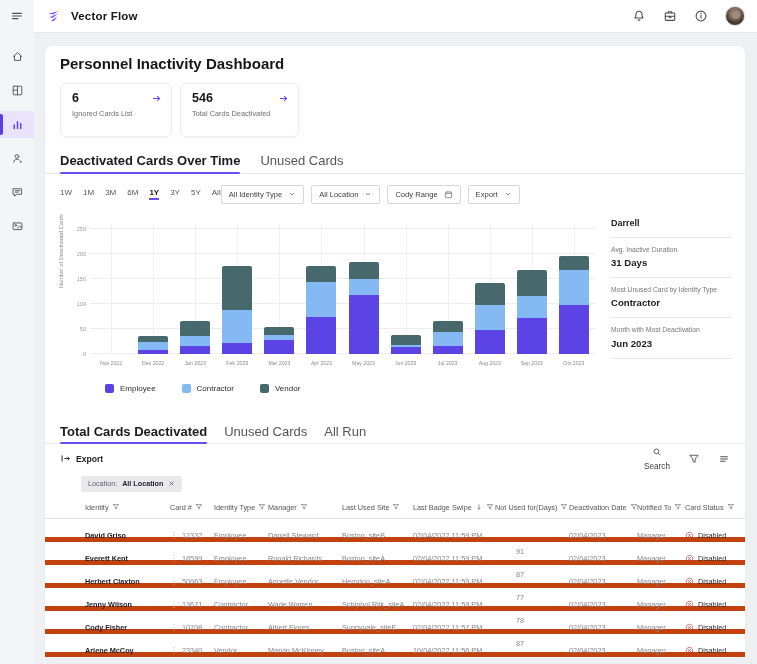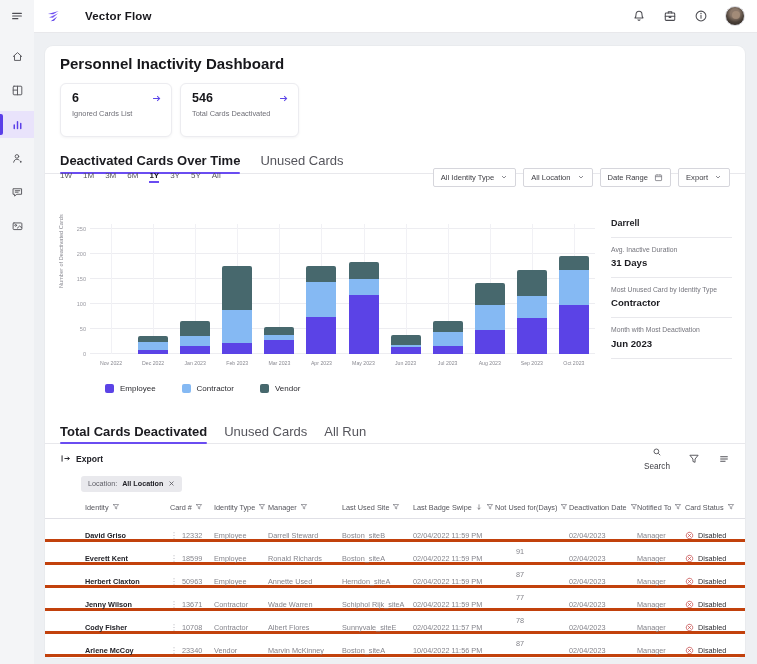--- a/index.html
+++ b/index.html
@@ -13,21 +13,21 @@
   }
   svg { display:block; }
 
   
   .topbar {
     position:absolute; left:34px; top:0; right:0; height:33px;
     background:#fff; border-bottom:1px solid #e8e8eb;
     display:flex; align-items:center; justify-content:space-between;
     padding:0 12px 0 12px; z-index:3;
   }
-  .brand { display:flex; align-items:center; gap:24px; }
+  .brand { display:flex; align-items:center; gap:10px; }
   .brand-name { font-size:11.5px; font-weight:bold; color:#17171c; letter-spacing:.2px; }
   .topbar-right { display:flex; align-items:center; gap:17px; }
   .tb-icon { color:#4c4c52; cursor:pointer; }
   .avatar {
     width:20px; height:20px; border-radius:50%;
     background:radial-gradient(circle at 50% 35%, #8b786a 0 30%, #4a4038 60%, #26221f 100%);
     border:1px solid #d9d9de; cursor:pointer; position:relative; overflow:hidden;
   }
   .avatar::after{content:""; position:absolute; left:6px; top:4px; width:8px; height:8px; border-radius:50%; background:#a8907c; opacity:.8;}
 
@@ -78,22 +78,22 @@
   .tabs-row {
     position:absolute; left:0; right:0; top:101px; height:27px;
     border-bottom:1px solid #e8e8ec; display:flex; gap:20px; padding-left:15px;
   }
   .tab { font-size:13px; color:#55555c; display:flex; align-items:flex-start; padding-top:6px; cursor:pointer; position:relative; }
   .tab.active { color:#1b1b20; font-weight:bold; }
   .tab.active::after { content:""; position:absolute; left:0; right:0; bottom:-1px; height:2px; background:#6a4cf1; border-radius:2px; }
 
   
   .ranges-row {
-    position:absolute; left:15px; right:15px; top:120px; height:22px;
-    display:flex; align-items:center; justify-content:space-between;
+    position:absolute; left:15px; right:15px; top:137px; height:22px;
+    display:flex; align-items:center; 
   }
   .ranges { display:flex; gap:11px; }
   .range { font-size:8px; color:#55555c; cursor:pointer; padding-bottom:3px; position:relative; }
   .range.active { color:#1b1b20; font-weight:bold; }
   .range.active::after { content:""; position:absolute; left:0; right:0; bottom:0; height:1.6px; background:#6a4cf1; }
   .filter-group { display:flex; gap:7px; }
   .select-box {
     height:19px; border:1px solid #d6d6dc; border-radius:2px; background:#fff;
     display:flex; align-items:center; gap:6px; padding:0 7px; font-size:7.6px; color:#3c3c42; cursor:pointer;
   }
@@ -139,21 +139,21 @@
     padding:3.5px 7px; font-size:7.2px; color:#5c5c64;
   }
   .chip b { color:#222228; font-size:7.2px; }
   .chip-x { color:#55555c; cursor:pointer; }
 
   
   .table { position:absolute; left:0; right:0; top:450px; bottom:0; font-size:7.3px; }
   .trow {
     display:grid; height:23px; align-items:center;
     grid-template-columns:34px 85px 44px 54px 74px 71px 82px 74px 68px 48px 1fr;
-    border-bottom:3px solid #c2410c;
+    border-bottom:5px solid #c2410c;
   }
   .trow.thead { border-bottom:1px solid #e0e0e6; }
   .th { display:flex; align-items:center; gap:3px; color:#55555c; padding-left:6px; white-space:nowrap; cursor:pointer; }
   .th .funnel { color:#66666e; flex:none; }
   .td { color:#85858c; padding-left:6px; white-space:nowrap; overflow:hidden; }
   .td.identity { color:#222228; font-weight:bold; }
   .td.card { display:flex; align-items:center; gap:4px; }
   .drag-dots { color:#b0b0b8; font-size:8px; cursor:grab; letter-spacing:0; }
   .td.days { text-align:center; padding-right:18px;margin-top:32px; }
   .td.status { display:flex; align-items:center; gap:4px; color:#2e2e33; }
@@ -308,21 +308,21 @@
       </div>
       <div class="select-box">
         <span>All Location</span>
         <span class="chev">
             <svg width="8" height="8" viewBox="0 0 16 16" fill="none" stroke="currentColor" stroke-width="1.6">
               <path d="m4 6 4 4 4-4"></path>
             </svg>
           </span>
       </div>
       <div class="select-box">
-        <span>Date Range</span>
+        <span>Cody Range</span>
         <span class="cal">
             <svg width="9" height="9" viewBox="0 0 16 16" fill="none" stroke="currentColor" stroke-width="1.3">
               <rect x="2.5" y="3.5" width="11" height="10" rx="1"></rect>
               <path d="M2.5 6.5h11M5.5 2.5v2M10.5 2.5v2"></path>
             </svg>
           </span>
       </div>
       <div class="select-box">
         <span>Export</span>
         <span class="chev">
@@ -685,21 +685,21 @@
         </div>
       </div>
       <div class="trow">
         <div></div>
         <div class="td identity">Herbert Claxton</div>
         <div class="td card">
           <span class="drag-dots">⋮</span>
           <span>50963</span>
         </div>
         <div class="td ">Employee</div>
-        <div class="td ">Annette Used</div>
+        <div class="td ">Annette Vendor</div>
         <div class="td ">Herndon_siteA</div>
         <div class="td ">02/04/2022 11:59 PM</div>
         <div class="td days">77</div>
         <div class="td ">02/04/2023</div>
         <div class="td ">Manager</div>
         <div class="td status">
           <span class="status-icon" style="color: rgb(193, 59, 59);">
             <svg width="9" height="9" viewBox="0 0 16 16" fill="none" stroke="currentColor" stroke-width="1.2" stroke-linecap="round" stroke-linejoin="round">
               <circle cx="8" cy="8" r="5.7" stroke-dasharray="2 1"></circle>
               <path d="m5.9 5.9 4.2 4.2M10.1 5.9l-4.2 4.2"></path>

